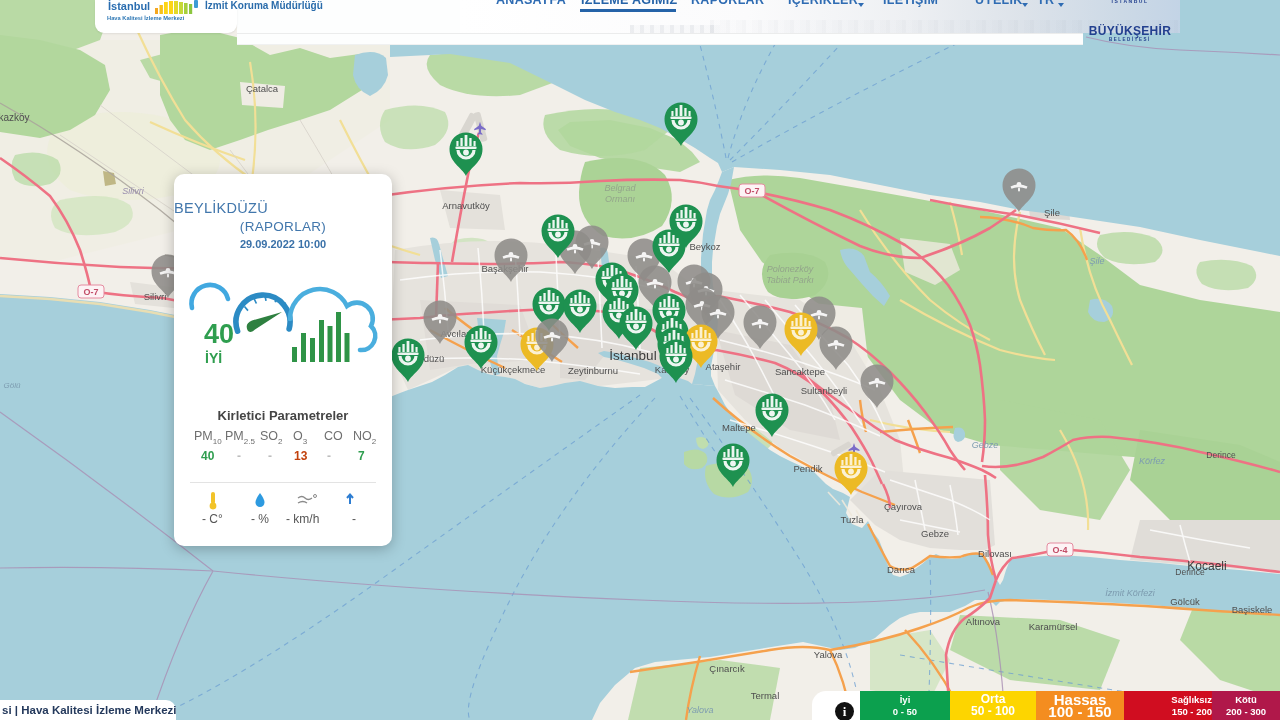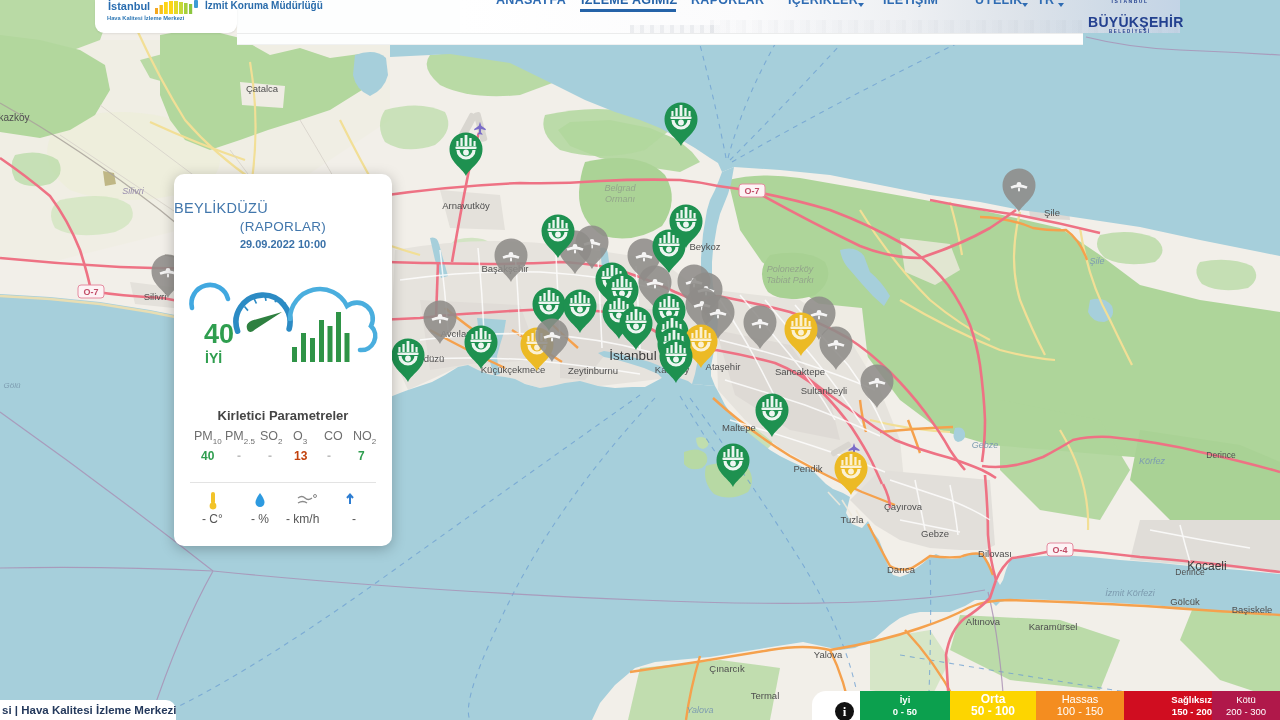--- a/index.html
+++ b/index.html
@@ -378,21 +378,21 @@
 <div class="abs" style="top:-7px;left:691px;color:#2f6cb3;font-weight:bold;font-size:12.5px;letter-spacing:.3px">RAPORLAR</div>
 <div class="abs" style="top:-7px;left:788px;color:#2f6cb3;font-weight:bold;font-size:12.5px;letter-spacing:.3px">İÇERİKLER</div>
 <div class="abs" style="left:858px;top:3px;width:0;height:0;border-left:3.5px solid transparent;border-right:3.5px solid transparent;border-top:4.5px solid #2f6cb3"></div>
 <div class="abs" style="top:-7px;left:883px;color:#2f6cb3;font-weight:bold;font-size:12.5px;letter-spacing:.3px">İLETİŞİM</div>
 <div class="abs" style="top:-7px;left:975px;color:#2f6cb3;font-weight:bold;font-size:12.5px;letter-spacing:.3px">ÜYELİK</div>
 <div class="abs" style="left:1022px;top:3px;width:0;height:0;border-left:3.5px solid transparent;border-right:3.5px solid transparent;border-top:4.5px solid #2f6cb3"></div>
 <div class="abs" style="top:-7px;left:1037px;color:#2f6cb3;font-weight:bold;font-size:12.5px;letter-spacing:.3px">TR</div>
 <div class="abs" style="left:1058px;top:3px;width:0;height:0;border-left:3.5px solid transparent;border-right:3.5px solid transparent;border-top:4.5px solid #2f6cb3"></div>
 <div class="abs" style="left:1088px;top:-1px;width:84px;text-align:center;color:#23408f;line-height:1">
  <div style="font-size:10px;letter-spacing:3px;font-weight:bold;transform:scale(.5);transform-origin:center top">İSTANBUL</div>
- <div style="font-size:14px;font-weight:bold;letter-spacing:.3px;margin-top:6px">BÜYÜKŞEHİR</div>
+ <div style="font-size:12px;font-weight:bold;letter-spacing:.3px;margin-top:16px">BÜYÜKŞEHİR</div>
  <div style="font-size:9px;letter-spacing:3px;font-weight:bold;margin-top:0;transform:scale(.5);transform-origin:center top">BELEDİYESİ</div>
 </div>
 
 <div class="abs" style="left:174px;top:174px;width:218px;height:372px;background:#fff;border-radius:10px;box-shadow:0 3px 14px rgba(0,0,0,.25)">
  <div class="abs" style="left:0;top:26px;width:218px;color:#4277ac;font-size:14.5px;letter-spacing:.3px">BEYLİKDÜZÜ</div>
  <div class="abs" style="left:0;top:45px;width:218px;text-align:center;color:#4277ac;font-size:13.5px;letter-spacing:.3px">(RAPORLAR)</div>
  <div class="abs" style="left:0;top:64px;width:218px;text-align:center;color:#3a71a8;font-size:11px;font-weight:bold">29.09.2022 10:00</div>
  <svg class="abs" style="left:10px;top:88px" width="200" height="106" viewBox="0 0 200 106">
   <path d="M8 46 A 18 18 0 0 1 44 37" stroke="#41a8e0" stroke-width="4.6" fill="none" stroke-linecap="round"></path>
   <path d="M53.6 69.2 A27 27 0 1 1 105.1 67" stroke="#2c8bc4" stroke-width="5.6" fill="none" stroke-linecap="round"></path>
@@ -462,17 +462,17 @@
 <div class="abs" style="left:812px;top:691px;width:468px;height:29px">
  <div class="abs" style="left:0;top:0;width:48px;height:29px;background:#fff;border-radius:14px 0 0 0"></div>
  <div class="abs" style="left:23px;top:11px;width:19px;height:19px;background:#111;border-radius:50%;color:#fff;text-align:center;font-size:13px;font-weight:bold;font-family:'Liberation Serif',serif;line-height:19px">i</div>
  <div class="abs" style="left:48px;top:0;width:90px;height:29px;background:#0ca04e"></div>
  <div class="abs" style="left:138px;top:0;width:86px;height:29px;background:#fdd500"></div>
  <div class="abs" style="left:224px;top:0;width:88px;height:29px;background:#f48d20"></div>
  <div class="abs" style="left:312px;top:0;width:88px;height:29px;background:#d00d20"></div>
  <div class="abs" style="left:400px;top:0;width:68px;height:29px;background:#b0184a"></div>
  <div class="abs" style="left:48px;top:3px;width:90px;text-align:center;color:#fff;font-size:9.5px;line-height:11.5px;font-weight:bold">İyi<br>0 - 50</div>
  <div class="abs" style="left:138px;top:3px;width:86px;text-align:center;color:#fff;font-size:12px;line-height:11.5px;font-weight:bold">Orta<br>50 - 100</div>
- <div class="abs" style="left:224px;top:3px;width:88px;text-align:center;color:#fff;font-size:11px;line-height:11.5px;font-weight:normal">Hassas<br>100 - 150</div>
+ <div class="abs" style="left:224px;top:3px;width:88px;text-align:center;color:#fff;font-size:15px;line-height:11.5px;font-weight:bold">Hassas<br>100 - 150</div>
  <div class="abs" style="left:312px;top:3px;width:88px;text-align:right;color:#fff;font-size:9.5px;line-height:11.5px;font-weight:bold">Sağlıksız<br>150 - 200</div>
- <div class="abs" style="left:400px;top:3px;width:68px;text-align:center;color:#fff;font-size:9.5px;line-height:11.5px;font-weight:normal">Kötü<br>200 - 300</div>
+ <div class="abs" style="left:400px;top:3px;width:68px;text-align:center;color:#fff;font-size:9.5px;line-height:11.5px;font-weight:bold">Kötü<br>200 - 300</div>
 </div>
 </div>
 
 </body></html>

